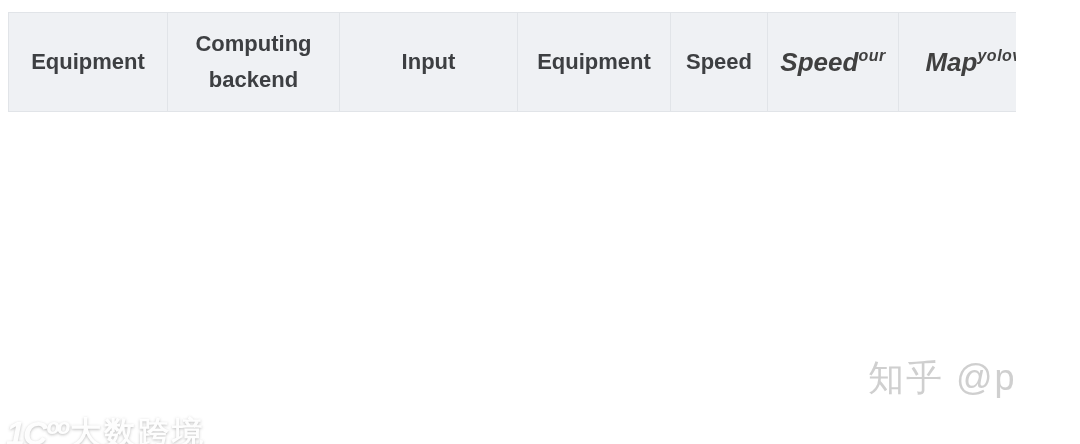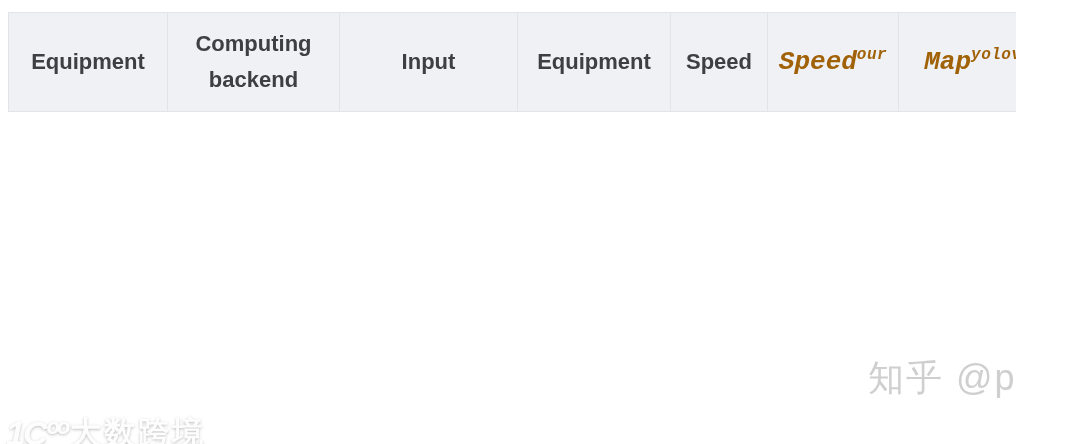--- a/index.html
+++ b/index.html
@@ -20,25 +20,25 @@
   .bench thead th{
     background:#eff1f4;
     color:#3d3f42;
     font-weight:bold;
     font-size:22px;
     height:86px;
     line-height:1.65;
     border-color:#e1e4e8;
   }
   .bench thead th.math{
-    font-family:Liberation Mono, monospace;
+    font-family:Liberation Sans, sans-serif;
     font-style:italic;
     font-weight:600;
     font-size:26px;
-    color:#a16207;
+    color:#404040;
     margin-top:30px;
   }
   .bench thead th.math sup{
     font-size:16px;
     font-style:italic;
     letter-spacing:0.5px;
   }
   .bench thead th sup:empty{display:none;}
   .bench td{
     font-size:21px;

